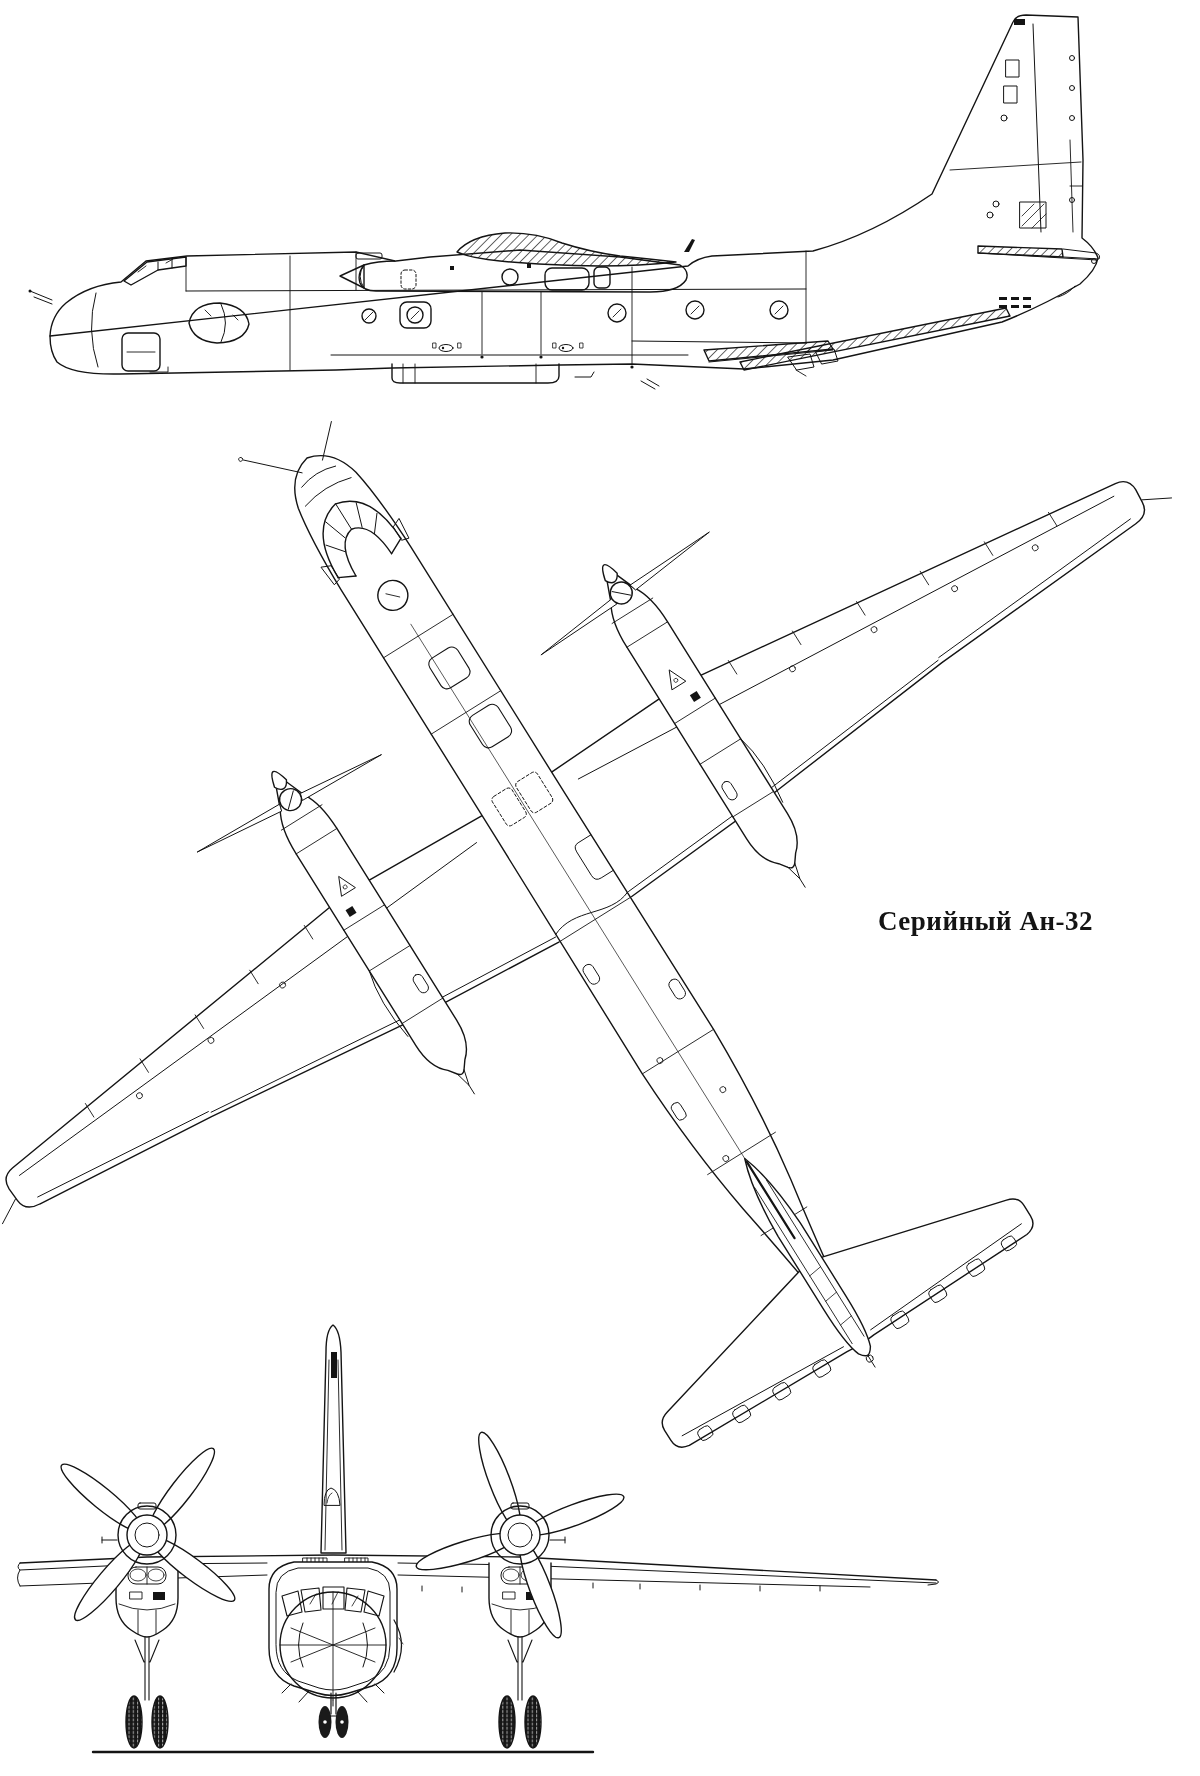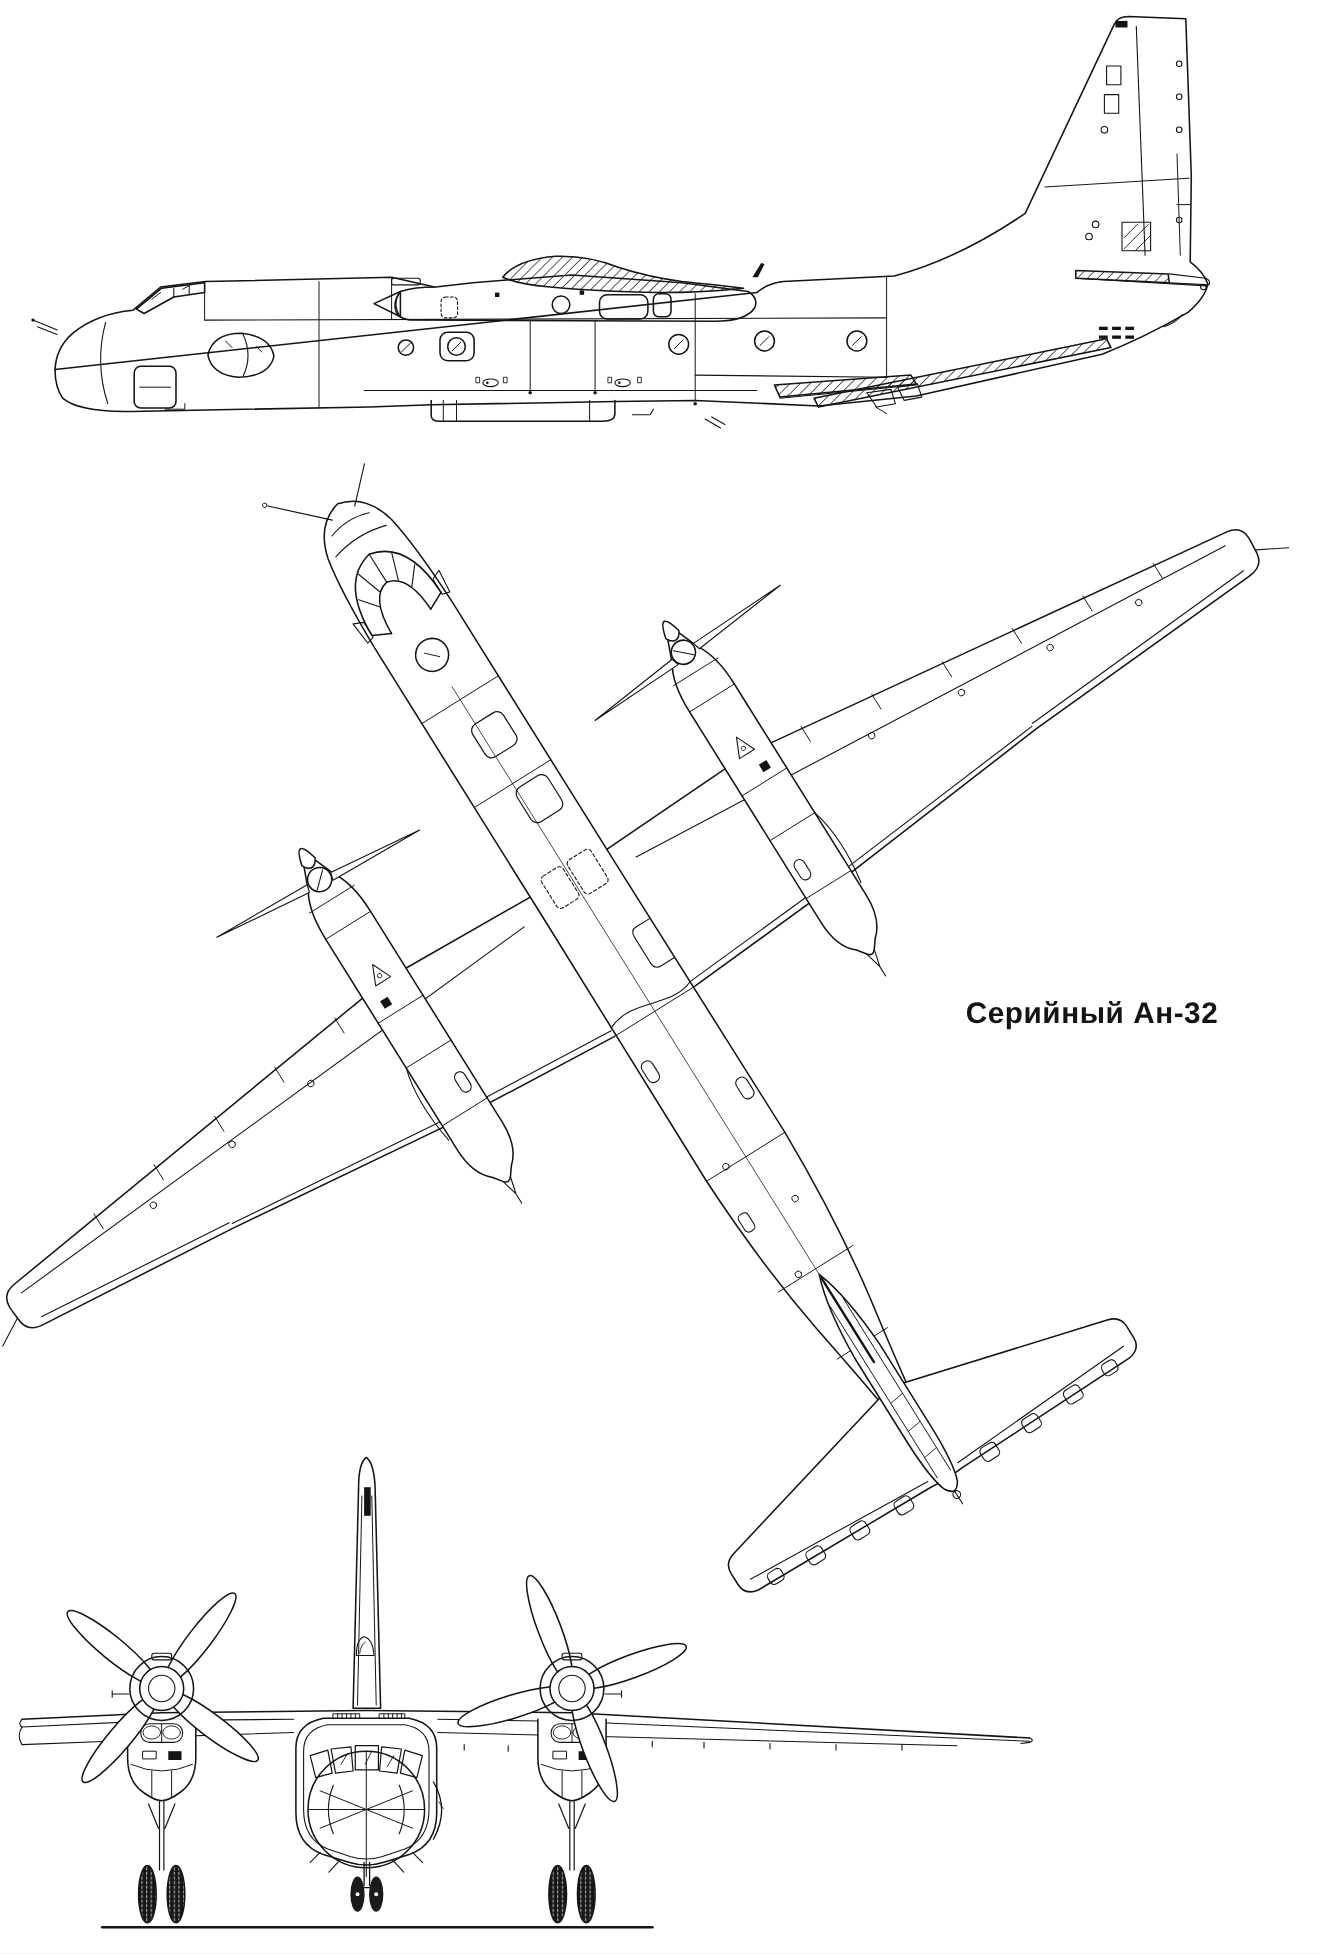--- a/index.html
+++ b/index.html
@@ -9,21 +9,21 @@
     width: 1200px; height: 1776px;
     background: var(--paper);
     margin: 0 auto;
     overflow: hidden;
     font-family: "Liberation Sans", sans-serif;
   }
   #drawing { position:absolute; left:0; top:0; }
   .caption {
     position: absolute;
     left: 878px; top: 906px;
-    font-family: Liberation Sans, sans-serif;
+    font-family: Liberation Serif, serif;
     font-weight: bold;
     font-size: 27px;
     letter-spacing: 0.5px;
     color: var(--ink);
     white-space: nowrap;
   }
   svg * { vector-effect: non-scaling-stroke; }
 </style>
 </head>
 <body>

